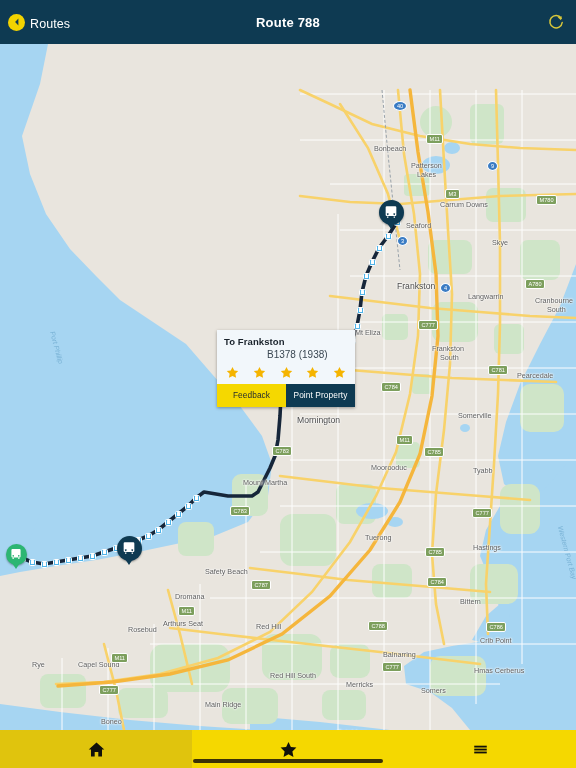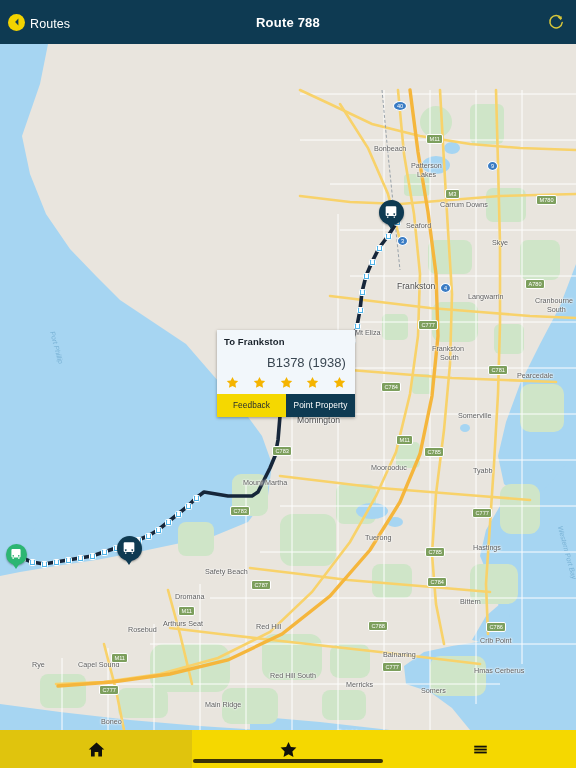--- a/index.html
+++ b/index.html
@@ -122,21 +122,21 @@
     box-shadow: 0 1px 3px rgba(0,0,0,.35);
     z-index: 40;
     overflow: hidden;
   }
   .callout-head { padding: 6px 7px 4px 7px; }
   .callout-title {
     font-size: 9.5px; font-weight: bold; color: #19222b;
     letter-spacing: .1px;
   }
   .callout-sub {
-    font-size: 13px; color: #3a4752; margin-top: 8px; padding-left: 43px;
+    font-size: 10px; color: #3a4752; margin-top: 2px; padding-left: 43px;
   }
   .stars {
     display: flex; justify-content: space-between;
     padding: 2px 9px 5px 9px;
   }
   .star { width: 13px; height: 13px; cursor: pointer; }
   .callout-actions { display: flex; }
   .cta {
     flex: 1 1 50%;
     text-align: center;

